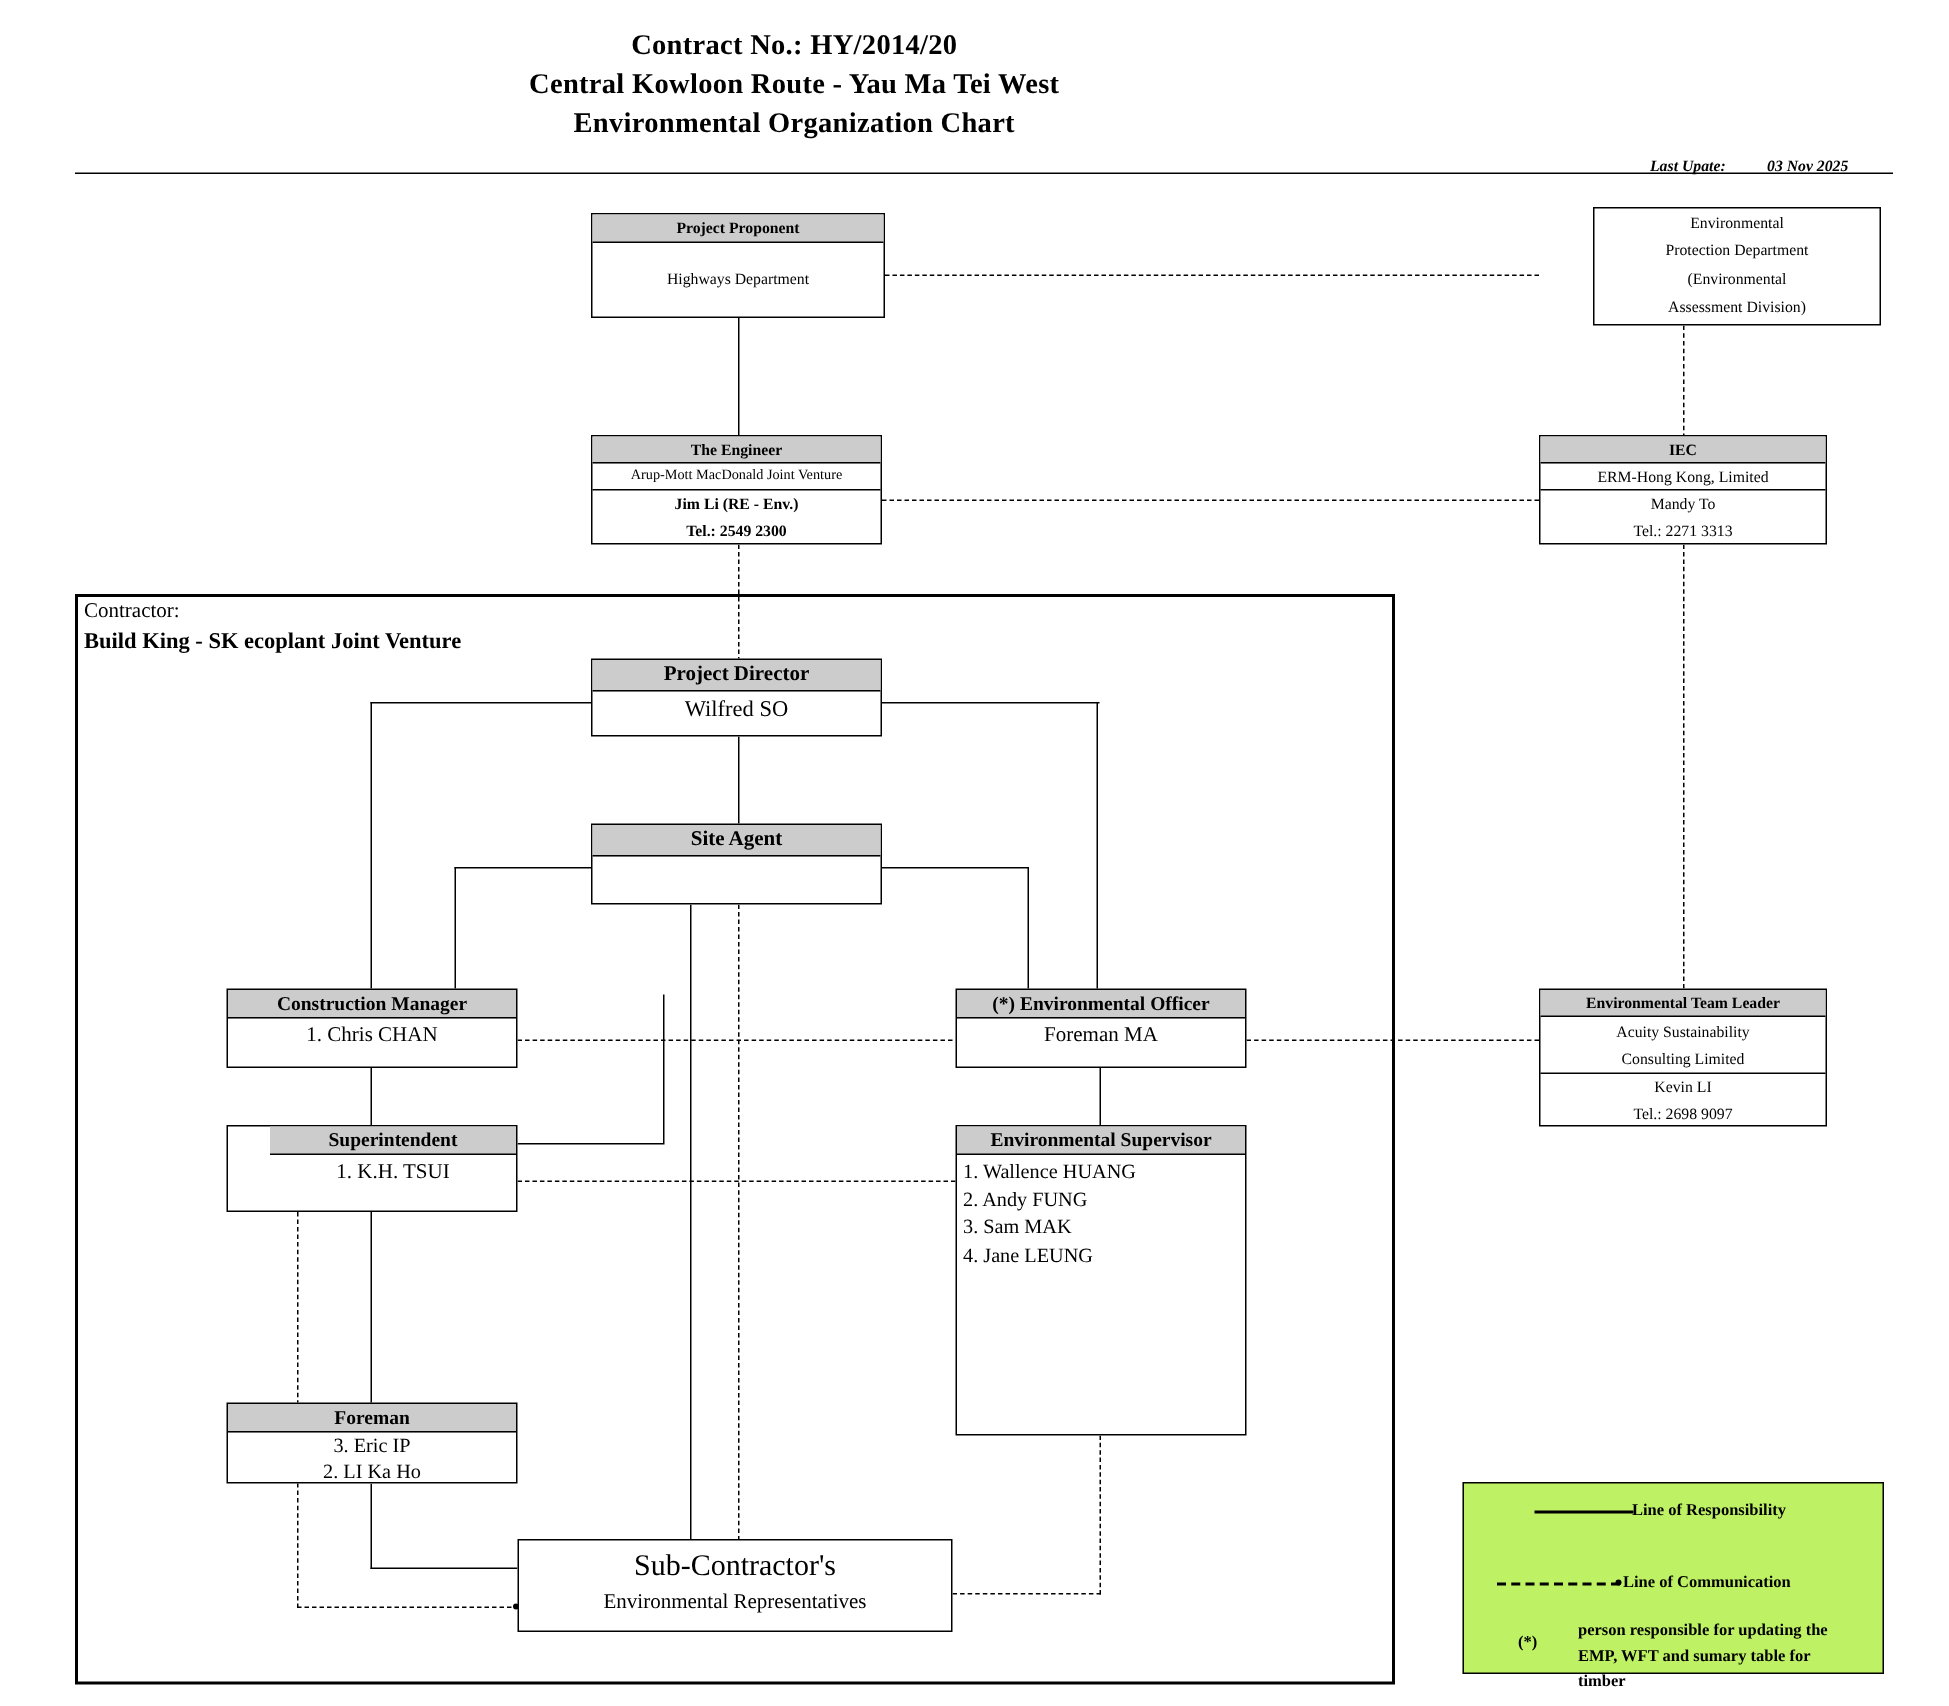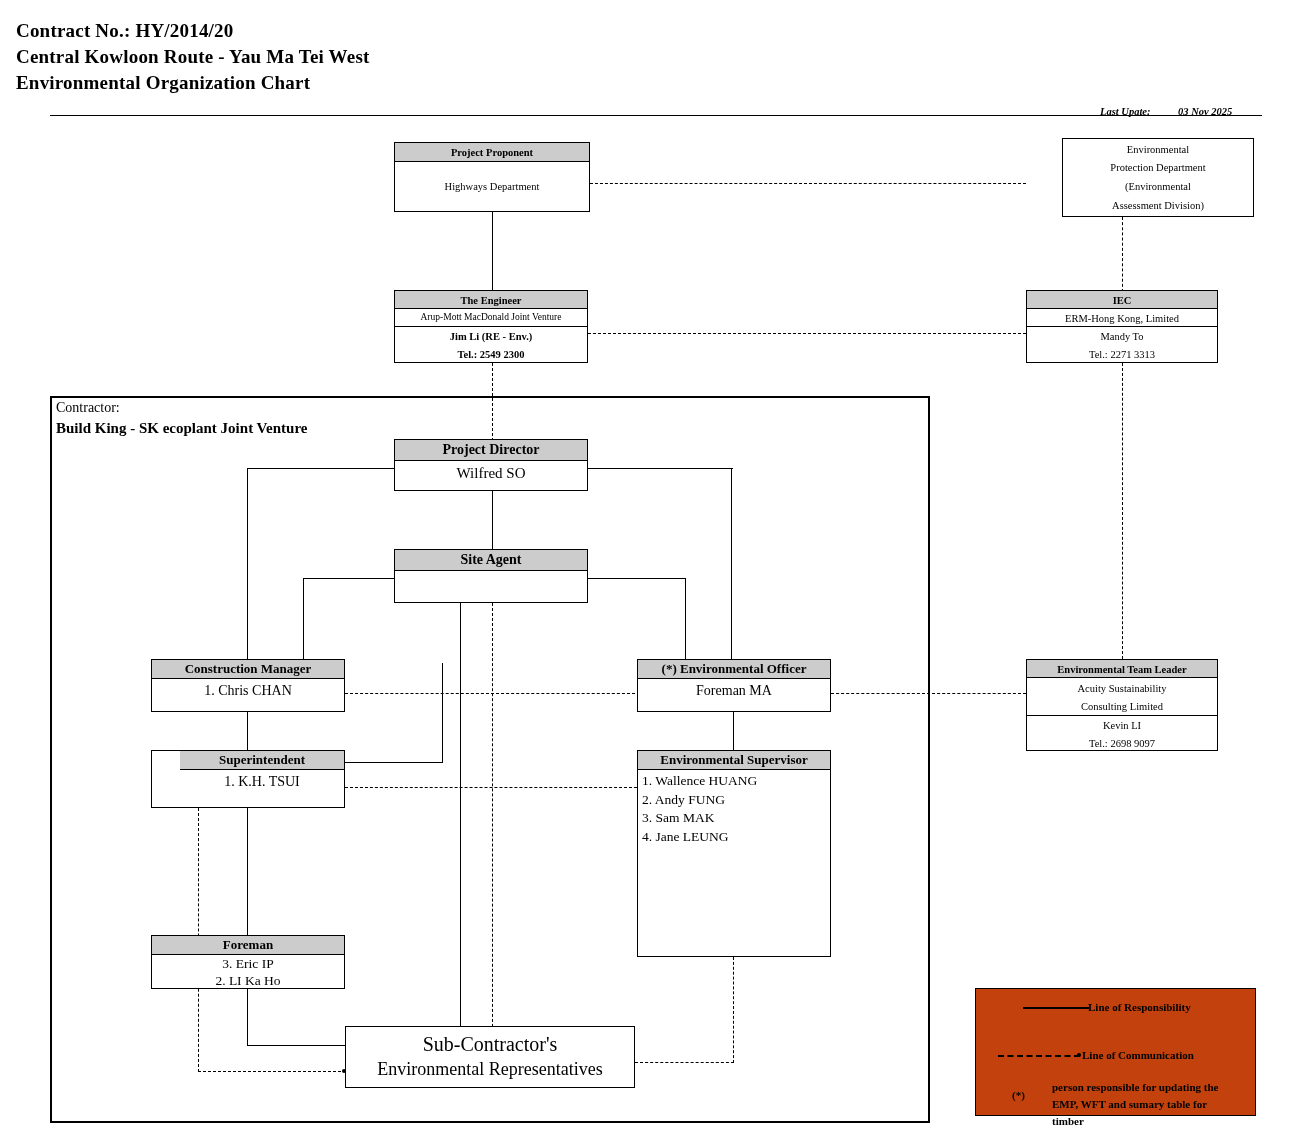--- a/index.html
+++ b/index.html
@@ -6,21 +6,21 @@
   body{
     width:1299px;height:1137px;position:relative;
     background:#ffffff;
     font-family:"Liberation Serif", serif;
     color:#000;
     overflow:hidden;
   }
   .canvas{position:absolute;left:0;top:0;width:1299px;height:1137px;}
 
   
-  .title-block{position:absolute;left:16px;top:18px;width:1047px;}
+  .title-block{position:absolute;left:6px;top:18px;width:1047px;text-align:center;}
   .title-line{font-weight:bold;font-size:19px;line-height:26px;letter-spacing:.2px;}
 
   .hrule{position:absolute;left:50px;top:115px;width:1212px;height:0;border-top:1.5px solid #000;}
 
   .lastupdate{position:absolute;top:106px;left:1100px;width:180px;
      font-style:italic;font-weight:bold;font-size:10.5px;}
   .lastupdate .lbl{position:absolute;left:0;top:0;}
   .lastupdate .val{position:absolute;left:78px;top:0;}
 
   
@@ -47,21 +47,21 @@
 
   
   .frame{position:absolute;left:50px;top:396px;width:880px;height:727px;
          border:2.5px solid #000;box-sizing:border-box;background:transparent;z-index:1;}
   .frame-lbl{position:absolute;left:56px;top:398px;z-index:7;}
   .frame-lbl .l1{font-size:14px;line-height:20px;}
   .frame-lbl .l2{font-size:15px;line-height:21px;font-weight:bold;}
 
   
   .legend{position:absolute;left:975px;top:988px;width:281px;height:128px;
-          border:1.5px solid #000;box-sizing:border-box;background:#c2410c;z-index:5;}
+          border:1.5px solid #000;box-sizing:border-box;background:#bef264;z-index:5;}
   .lg-solid{position:absolute;width:66px;border-top:2px solid #000;height:0;}
   .lg-dash{position:absolute;width:66px;border-top:2px dashed #000;height:0;}
   .lg-dot{position:absolute;width:4px;height:4px;background:#000;border-radius:50%;}
   .lg-txt{position:absolute;font-size:11px;font-weight:bold;line-height:15px;}
   .lg-star{position:absolute;font-size:11px;font-weight:bold;}
   .lg-note{position:absolute;font-size:11px;font-weight:bold;line-height:17px;width:180px;}
 </style>
 </head>
 <body>
 
@@ -209,21 +209,21 @@
   </div>
 
   <div class="box" style="left:151px;top:935px;width:194px;height:54px;">
     <div class="hdr t-md" style="height:19px;font-size:13px;line-height:18px;">Foreman</div>
     <div class="row t-md" style="height:17px;font-size:13.5px;line-height:17px;">3. Eric IP</div>
     <div class="row t-md" style="height:16px;font-size:13.5px;line-height:17px;">2. LI Ka Ho</div>
   </div>
 
   <div class="box" style="left:345px;top:1026px;width:290px;height:62px;">
     <div class="row t-lg" style="height:31px;padding-top:6px;font-size:20px;line-height:22px;">Sub-Contractor's</div>
-    <div class="row t-lg" style="height:25px;font-size:18px;line-height:22px;">Environmental Representatives</div>
+    <div class="row t-lg" style="height:25px;font-size:14px;line-height:22px;">Environmental Representatives</div>
   </div>
 
   <div class="legend">
     <span class="lg-solid" style="left:47px;top:18px;"></span>
     <span class="lg-txt" style="left:112px;top:11px;">Line of Responsibility</span>
 
     <span class="lg-dash" style="left:22px;top:66px;width:82px;"></span>
     <span class="lg-dot" style="left:101px;top:64px;"></span>
     <span class="lg-txt" style="left:106px;top:59px;">Line of Communication</span>
 

